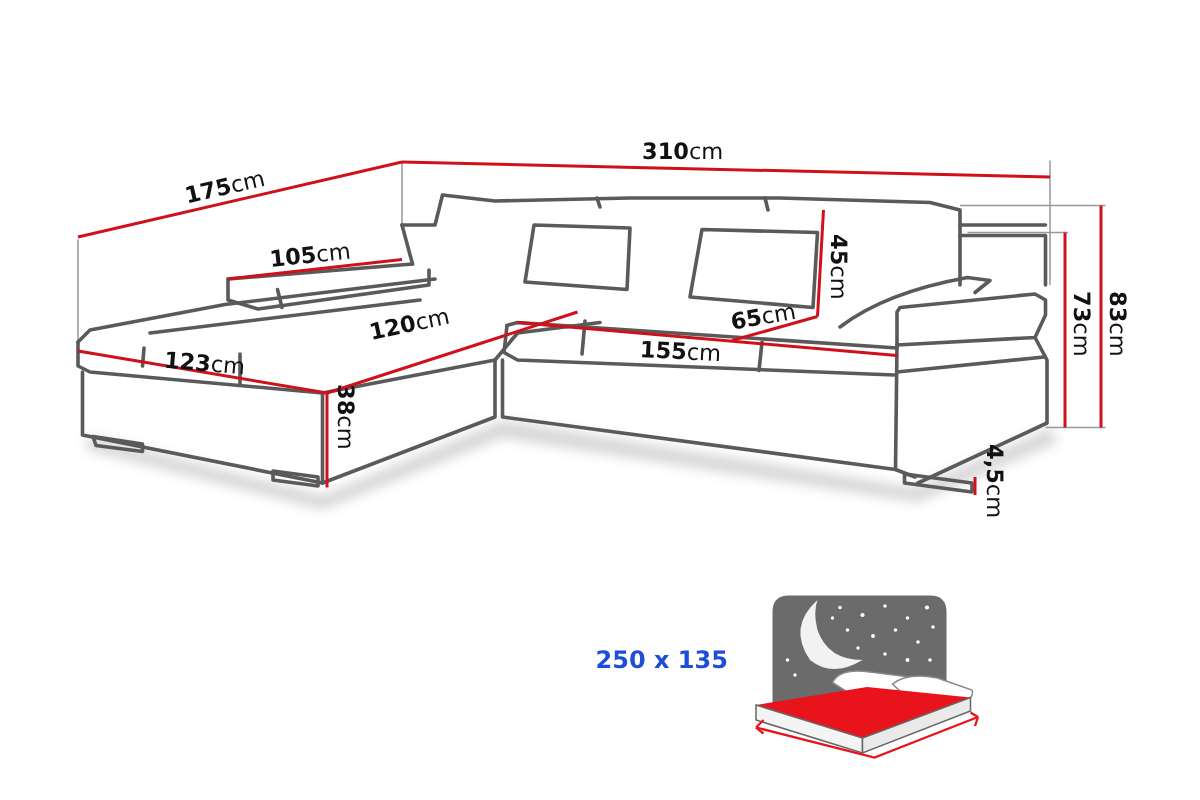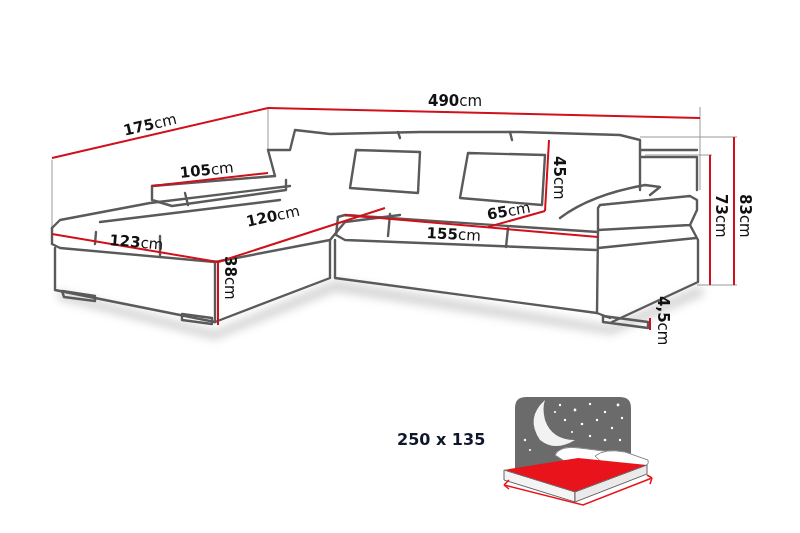--- a/index.html
+++ b/index.html
@@ -1,21 +1,21 @@
 <!DOCTYPE html>
 <html><head>
 <meta charset="utf-8">
 <style>
   html,body{margin:0;padding:0;background:#ffffff;}
   body{width:800px;height:533px;position:relative;overflow:hidden;font-family:"Liberation Sans",sans-serif;}
   svg{position:absolute;left:0;top:0;}
   .lbl{position:absolute;font-family:"DejaVu Sans",sans-serif;font-size:15px;color:#111;white-space:nowrap;line-height:1;transform-origin:left top;}
   .lbl b{font-weight:bold;}
   .lbl .u{font-weight:normal;}
-  .bed-label{position:absolute;left:397px;top:430px;font-family:"DejaVu Sans",sans-serif;font-size:16px;font-weight:bold;color:#0f172a;}
+  .bed-label{position:absolute;left:397px;top:430px;font-family:"DejaVu Sans",sans-serif;font-size:16px;font-weight:bold;color:#1d4ed8;}
 </style>
 </head>
 <body>
 
 <svg width="800" height="533" viewBox="0 0 800 533">
   <defs>
     <filter id="sh" x="-10%" y="-10%" width="130%" height="140%">
       <feGaussianBlur stdDeviation="4"></feGaussianBlur>
     </filter>
   </defs>
@@ -120,21 +120,21 @@
     <path d="M575 492 L647 465 L647 474 L575 502 Z" fill="#eaeaea" stroke="#666" stroke-width="1"></path>
     <path d="M504 485 L583 505 L652 478" fill="none" stroke="#e8131b" stroke-width="1.5"></path>
     <path d="M504 485 L509 480 M504 485 L509 489 M652 478 L647 475 M652 478 L650 484" stroke="#e8131b" stroke-width="1.5" fill="none"></path>
   </g>
 </svg>
 
 <div class="lbl" style="left:122px;top:124px;transform:rotate(-13deg);">
   <b>175</b><span class="u">cm</span>
 </div>
 <div class="lbl" style="left:428px;top:94px;">
-  <b>490</b><span class="u">cm</span>
+  <b>310</b><span class="u">cm</span>
 </div>
 <div class="lbl" style="left:179px;top:166px;transform:rotate(-6deg);">
   <b>105</b><span class="u">cm</span>
 </div>
 <div class="lbl" style="left:245px;top:215px;transform:rotate(-12deg);">
   <b>120</b><span class="u">cm</span>
 </div>
 <div class="lbl" style="left:110px;top:233px;transform:rotate(5deg);">
   <b>123</b><span class="u">cm</span>
 </div>

